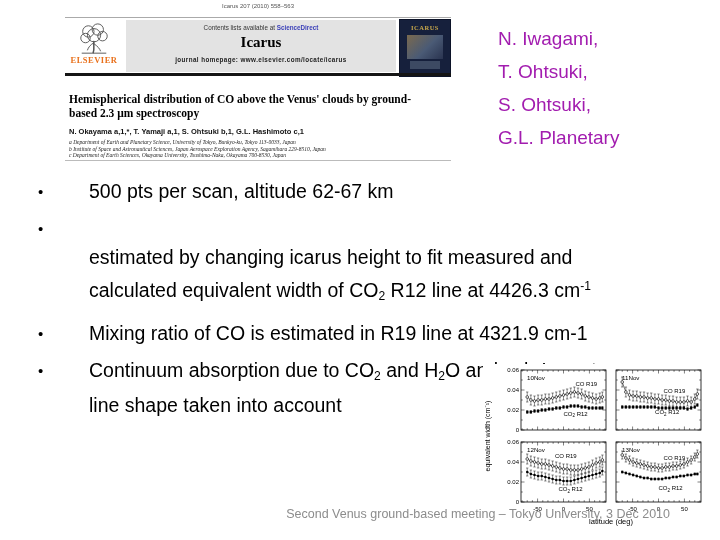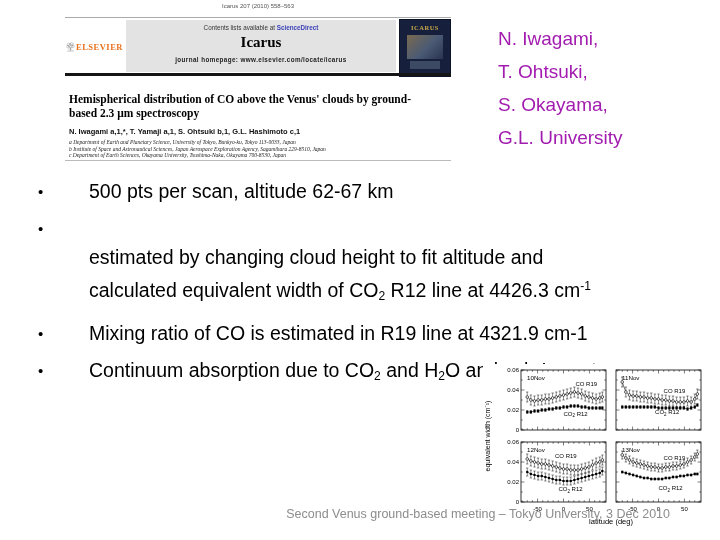--- a/index.html
+++ b/index.html
@@ -4,21 +4,21 @@
 <style>
   html,body{margin:0;padding:0;}
   .slide{position:relative;width:720px;height:540px;background:#ffffff;overflow:hidden;
          font-family:"Liberation Sans",sans-serif;color:#000;}
 
   
   .paper{position:absolute;left:63px;top:2px;width:390px;height:162px;background:#fff;}
   .jref{position:absolute;top:1px;left:0;width:100%;text-align:center;font-size:6px;color:#555;}
   .topline{position:absolute;top:15px;left:2px;right:2px;height:1px;background:#aaa;}
   .header-row{position:absolute;top:18px;left:2px;right:2px;height:52px;display:flex;align-items:stretch;}
-  .elsevier{width:58px;display:flex;flex-direction:row;align-items:center;padding-top:2px;}
+  .elsevier{width:58px;display:flex;flex-direction:column;align-items:center;padding-top:2px;}
   .els-text{font-family:"Liberation Serif",serif;font-size:8.5px;font-weight:bold;letter-spacing:.5px;margin-top:-1px;}
   .banner{flex:1;background:#e3e3e3;margin:0 3px;text-align:center;padding-top:4px;}
   .contents-line{font-size:6.3px;color:#333;}
   .sd{font-weight:bold;}
   .jtitle{font-family:"Liberation Serif",serif;font-size:15px;font-weight:bold;margin-top:3px;color:#000;}
   .homepage{font-size:6.3px;font-weight:bold;letter-spacing:.4px;color:#222;margin-top:5px;}
   .cover{width:50px;height:56px;position:relative;flex:none;margin-top:-1px;}
   .cover-title{position:absolute;top:4px;left:0;width:100%;text-align:center;
                font-family:"Liberation Serif",serif;font-size:6.5px;font-weight:bold;letter-spacing:.5px;}
   .cover-img1{position:absolute;left:7px;top:15px;right:7px;height:24px;}
@@ -81,52 +81,52 @@
         <div class="homepage">journal homepage: www.elsevier.com/locate/icarus</div>
       </div>
       <div class="cover" style="background:#16203c;border:1px solid #0c1328;">
         <div class="cover-title" style="color:#c8a84b;">ICARUS</div>
         <div class="cover-img1" style="background:linear-gradient(135deg,#7a6a4f 0%,#4a5a75 55%,#2a3450 100%);"></div>
         <div class="cover-img2" style="background:#3d4a63;"></div>
       </div>
     </div>
     <div class="thickline"></div>
     <div class="atitle">Hemispherical distribution of CO above the Venus' clouds by ground-based 2.3 μm spectroscopy</div>
-    <div class="aauthors">N. Iwagami a,1,*, T. Yamaji a,1, S. Ohtsuki b,1, G.L. Hashimoto c,1</div>
+    <div class="aauthors">N. Okayama a,1,*, T. Yamaji a,1, S. Ohtsuki b,1, G.L. Hashimoto c,1</div>
     <div class="affils">
       <div>a Department of Earth and Planetary Science, University of Tokyo, Bunkyo-ku, Tokyo 113-0033, Japan</div>
       <div>b Institute of Space and Astronautical Sciences, Japan Aerospace Exploration Agency, Sagamihara 229-8510, Japan</div>
       <div>c Department of Earth Sciences, Okayama University, Tsushima-Naka, Okayama 700-8530, Japan</div>
     </div>
     <div class="bottomrule"></div>
   </div>
 
   <div class="authors-block">
     <div>N. Iwagami,</div>
     <div>T. Ohtsuki,</div>
-    <div>S. Okayama,</div>
-    <div>G.L. University</div>
+    <div>S. Ohtsuki,</div>
+    <div>G.L. Planetary</div>
   </div>
 
   <ul class="bullets">
     <li>
         <span class="dot">•</span>
         <span class="btext"><span>500 pts per scan, altitude 62-67 km</span></span>
       </li>
     <li>
         <span class="dot">•</span>
-        <span class="btext"><br><span>estimated by changing cloud height to fit altitude and</span><br><span>calculated equivalent width of CO</span><span class="sub">2</span><span> R12 line at 4426.3 cm</span><span class="sup">-1</span></span>
+        <span class="btext"><br><span>estimated by changing icarus height to fit measured and</span><br><span>calculated equivalent width of CO</span><span class="sub">2</span><span> R12 line at 4426.3 cm</span><span class="sup">-1</span></span>
       </li>
     <li>
         <span class="dot">•</span>
         <span class="btext"><span>Mixing ratio of CO is estimated in R19 line at 4321.9 cm-1</span></span>
       </li>
     <li>
         <span class="dot">•</span>
-        <span class="btext"><span>Continuum absorption due to CO</span><span class="sub">2</span><span> and H</span><span class="sub">2</span><span>O and sub-Lorentz</span><br></span>
+        <span class="btext"><span>Continuum absorption due to CO</span><span class="sub">2</span><span> and H</span><span class="sub">2</span><span>O and sub-Lorentz</span><br><span>line shape taken into account</span></span>
       </li>
   </ul>
 
   <div class="figure">
     <svg id="figsvg" width="235" height="172" viewBox="0 0 235 172">
         <text x="0" y="0" font-size="7" text-anchor="middle" fill="#000" transform="translate(7,72) rotate(-90)" font-family="Liberation Sans,sans-serif">equivalent width (cm⁻¹)</text>
         <text x="128" y="160" font-size="7.5" text-anchor="middle" fill="#000" font-family="Liberation Sans,sans-serif">latitude (deg)</text>
         <rect x="38" y="6" width="85" height="60" fill="none" stroke="#000" stroke-width="0.8"></rect>
         <line x1="39.03658536585366" y1="66" x2="39.03658536585366" y2="64.2" stroke="#000" stroke-width="0.5"></line>
         <line x1="39.03658536585366" y1="6" x2="39.03658536585366" y2="7.8" stroke="#000" stroke-width="0.5"></line>

